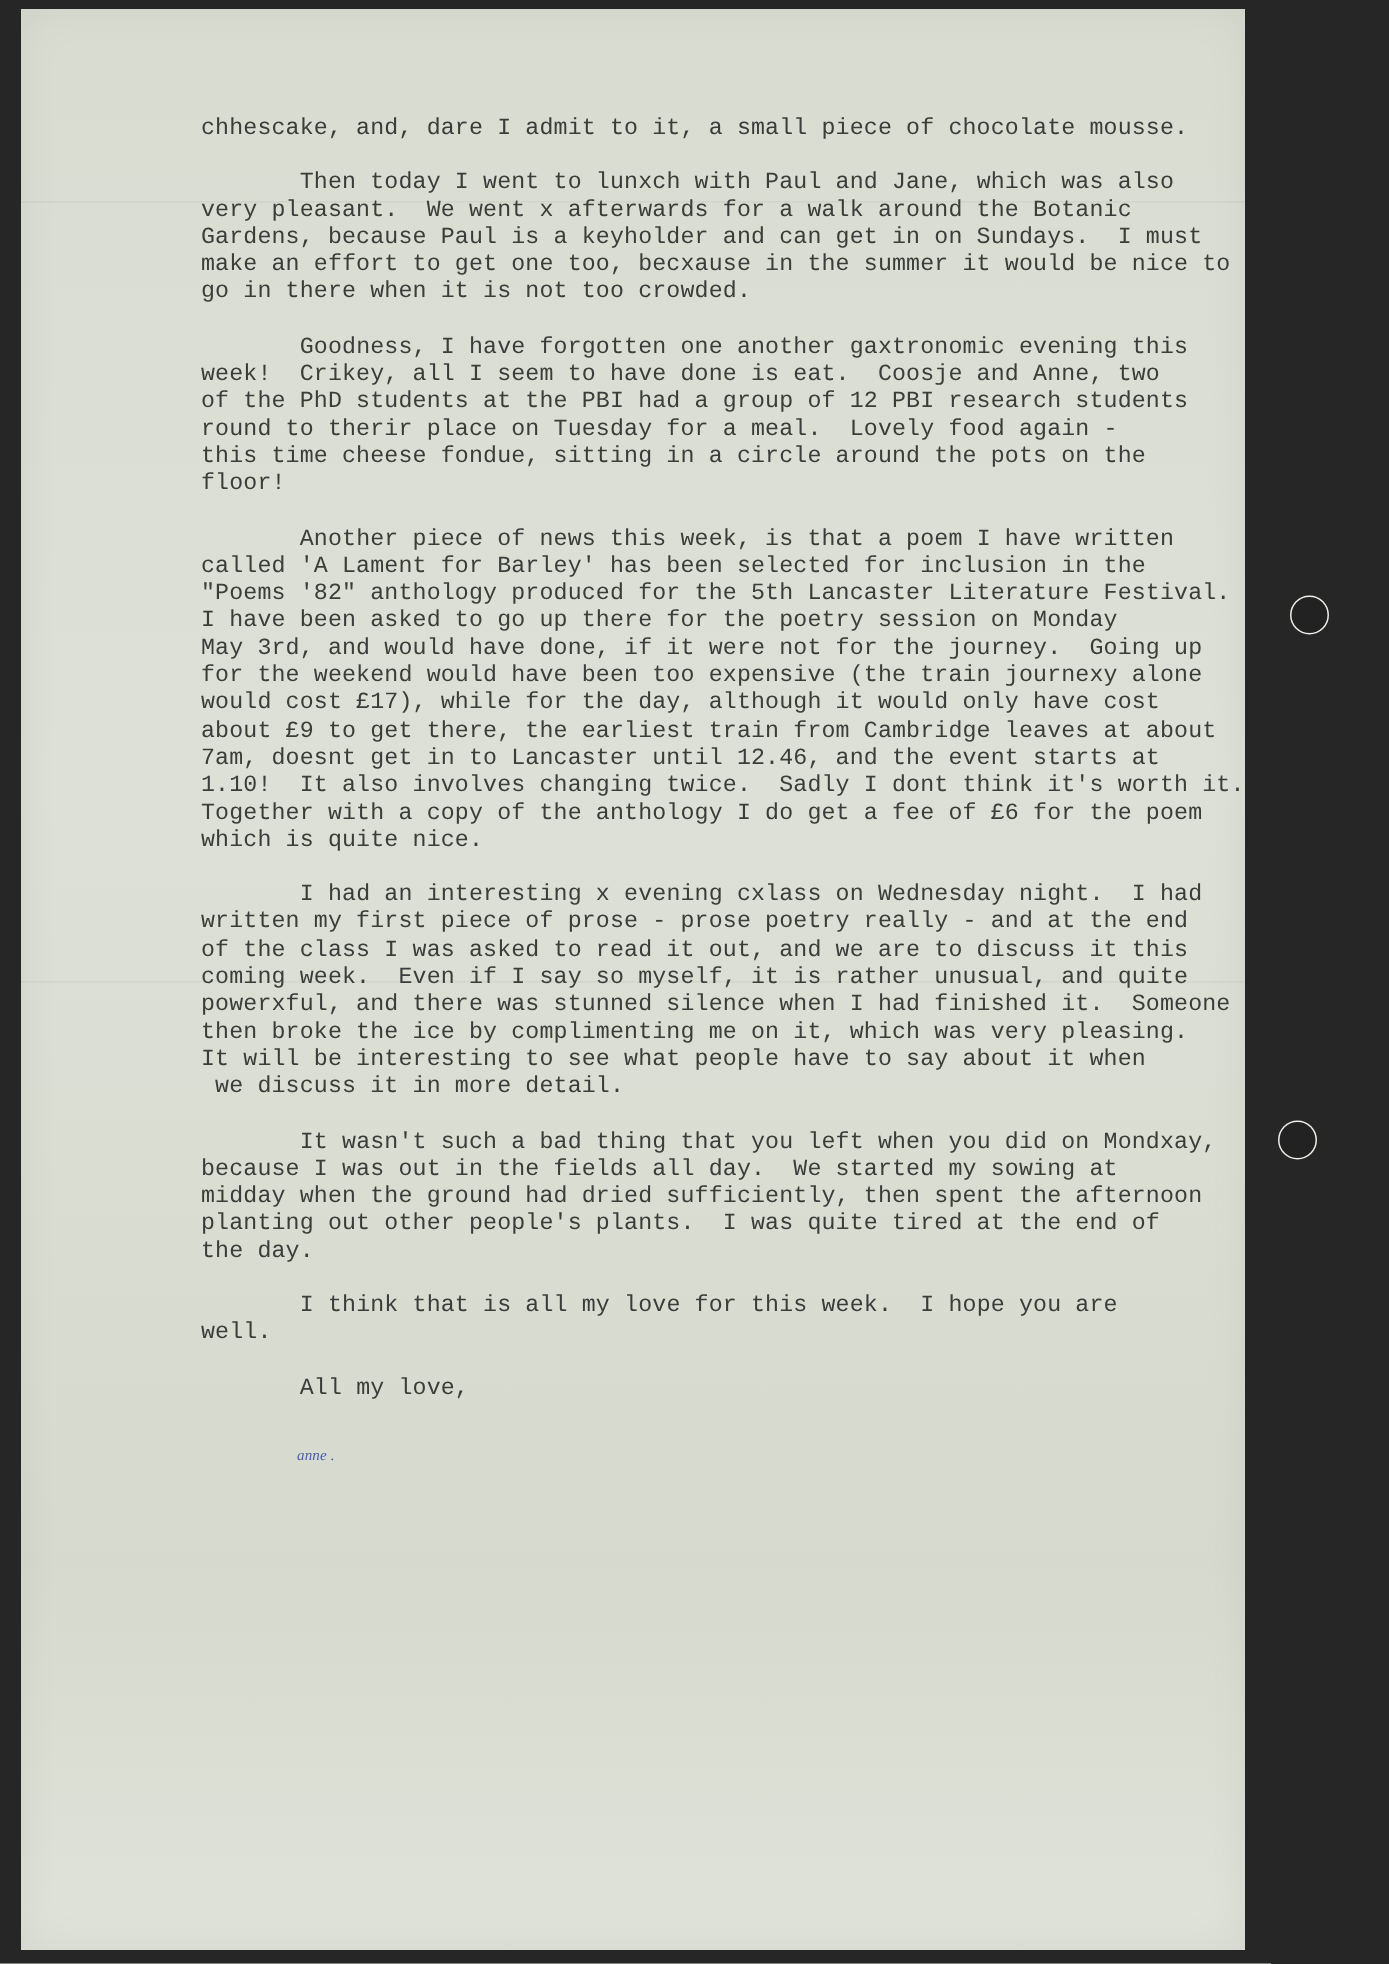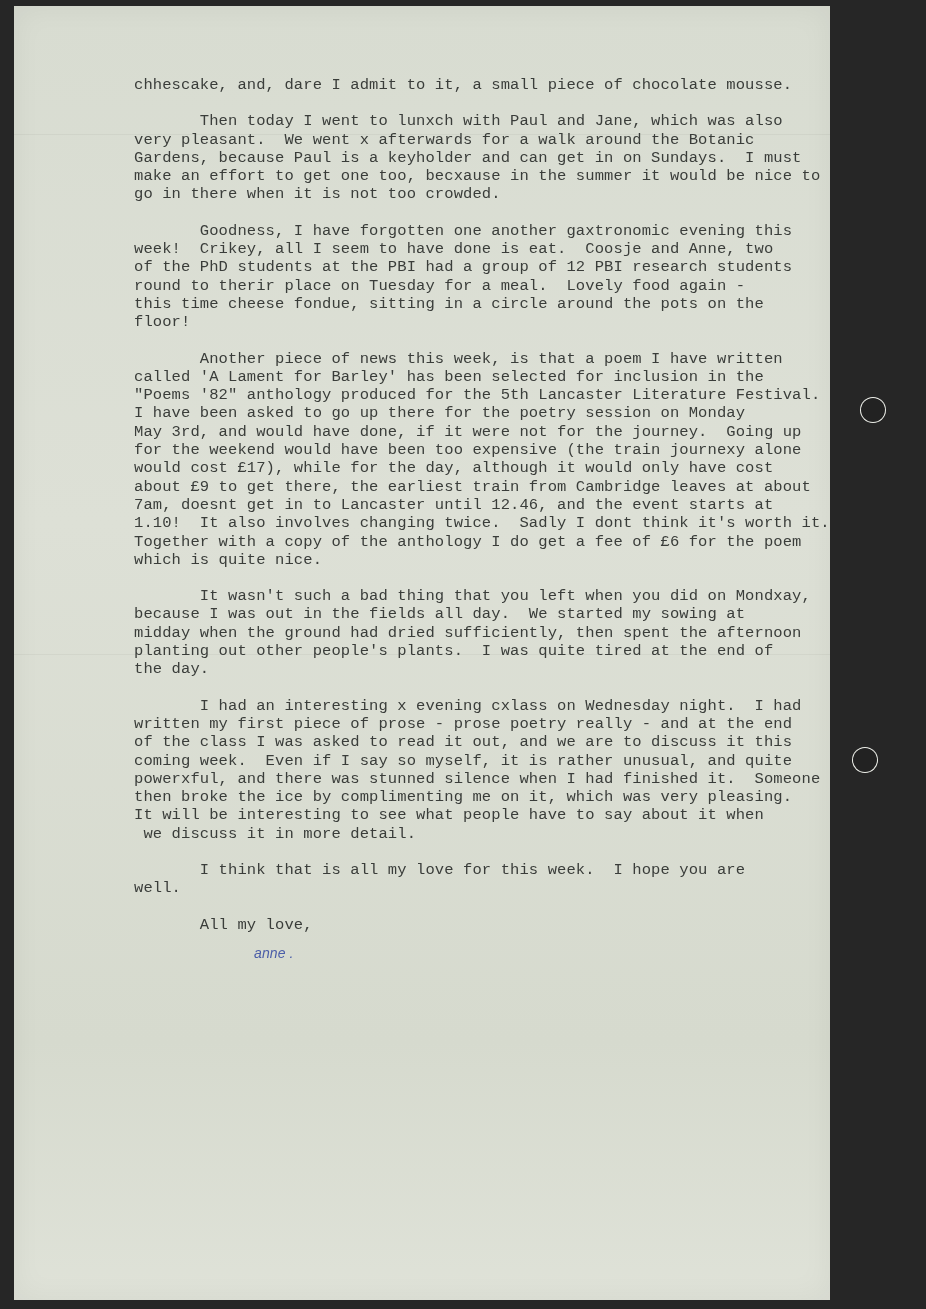--- a/index.html
+++ b/index.html
@@ -27,27 +27,27 @@
     font-family: "Liberation Mono", "DejaVu Sans Mono", monospace;
     font-size: 15.5px;
     line-height: 18.3px;
     color: #3a3d3a;
     letter-spacing: 0.1px;
   }
   .para {
     margin: 0 0 18px 0;
     white-space: pre-wrap;
   }
-  .closing { margin: 0 0 10px 0; white-space: pre-wrap; }
+  .closing { margin: 0 0 28px 0; white-space: pre-wrap; }
   .signature {
-    font-family: Liberation Sans, sans-serif;
+    font-family: Liberation Serif, serif;
     font-style: italic;
     color: #4a5da8;
-    font-size: 14px;
-    margin-left: 120px;
+    font-size: 10px;
+    margin-left: 64px;
     margin-top: 6px;
   }
   .hole {
     position: absolute;
     width: 24px; height: 24px;
     border-radius: 50%;
     background: #222;
     box-shadow: 0 0 0 1px #eef0ea;
   }
 </style>
@@ -76,33 +76,33 @@
 "Poems '82" anthology produced for the 5th Lancaster Literature Festival.
 I have been asked to go up there for the poetry session on Monday
 May 3rd, and would have done, if it were not for the journey.  Going up
 for the weekend would have been too expensive (the train journexy alone
 would cost £17), while for the day, although it would only have cost
 about £9 to get there, the earliest train from Cambridge leaves at about
 7am, doesnt get in to Lancaster until 12.46, and the event starts at
 1.10!  It also involves changing twice.  Sadly I dont think it's worth it.
 Together with a copy of the anthology I do get a fee of £6 for the poem
 which is quite nice.</p>
-    <p class="para">       It wasn't such a bad thing that you left when you did on Mondxay,
-because I was out in the fields all day.  We started my sowing at
-midday when the ground had dried sufficiently, then spent the afternoon
-planting out other people's plants.  I was quite tired at the end of
-the day.</p>
     <p class="para">       I had an interesting x evening cxlass on Wednesday night.  I had
 written my first piece of prose - prose poetry really - and at the end
 of the class I was asked to read it out, and we are to discuss it this
 coming week.  Even if I say so myself, it is rather unusual, and quite
 powerxful, and there was stunned silence when I had finished it.  Someone
 then broke the ice by complimenting me on it, which was very pleasing.
 It will be interesting to see what people have to say about it when
  we discuss it in more detail.</p>
+    <p class="para">       It wasn't such a bad thing that you left when you did on Mondxay,
+because I was out in the fields all day.  We started my sowing at
+midday when the ground had dried sufficiently, then spent the afternoon
+planting out other people's plants.  I was quite tired at the end of
+the day.</p>
     <p class="para">       I think that is all my love for this week.  I hope you are
 well.</p>
     <p class="closing">       All my love,</p>
     <div class="signature">anne .</div>
   </div>
 </div>
 
 <div class="hole" style="left:861px; top:398px;"></div>
 <div class="hole" style="left:853px; top:748px;"></div>
 

